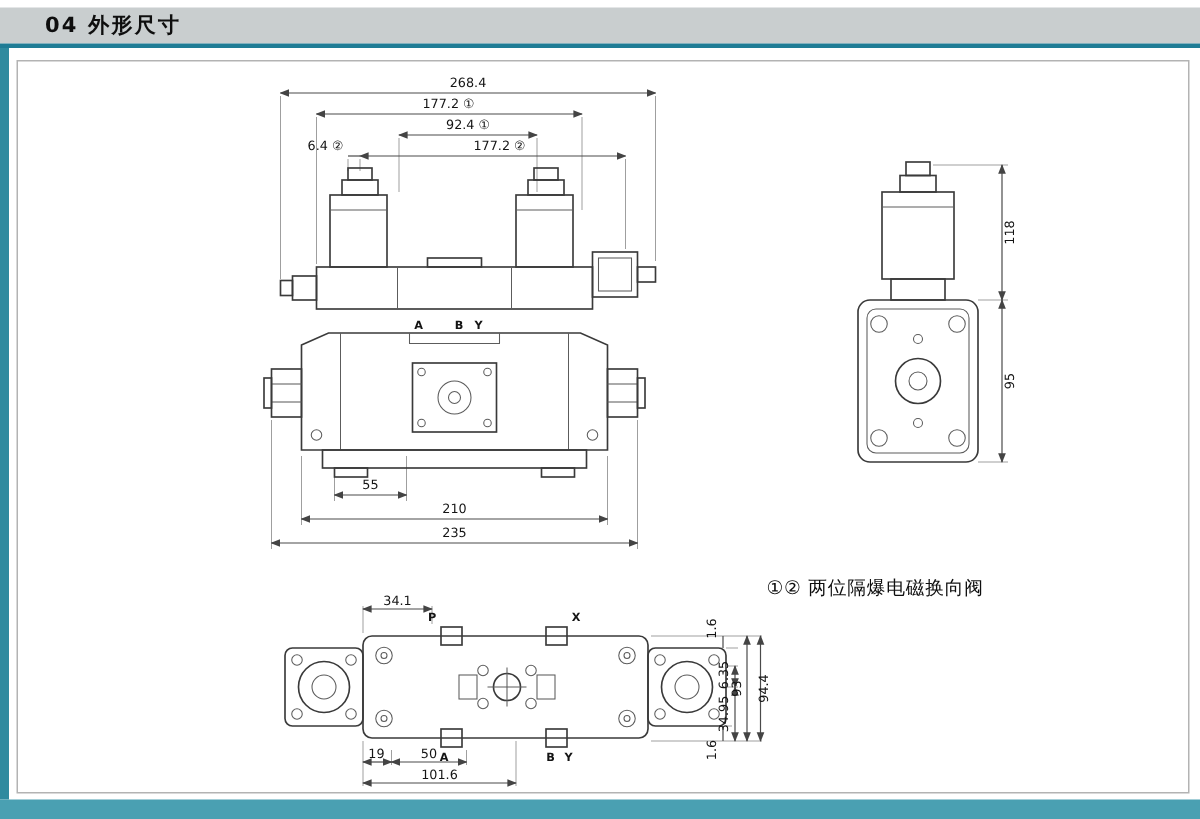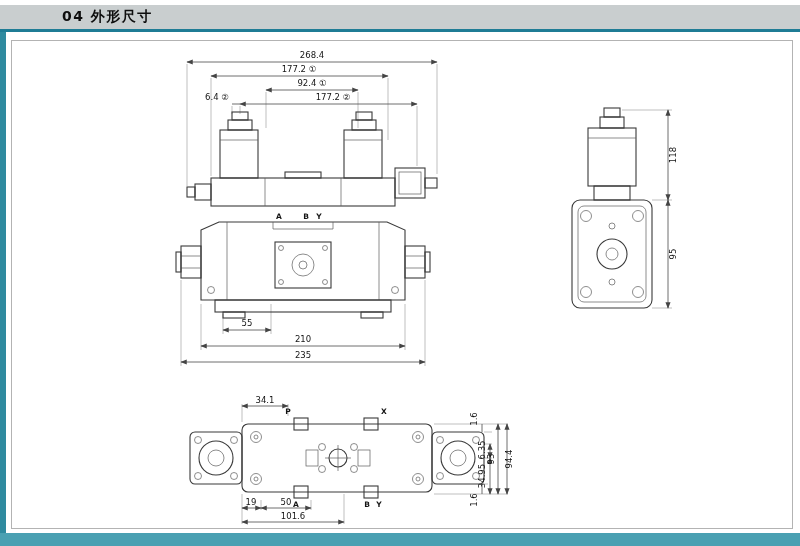--- a/index.html
+++ b/index.html
@@ -4,21 +4,21 @@
 <style>
   * { margin:0; padding:0; box-sizing:border-box; }
   html,body { width:800px; height:546px; }
   body {
     position:relative; overflow:hidden; background:#ffffff;
     font-family:"DejaVu Sans","Liberation Sans",sans-serif; color:#141414;
   }
   .page { position:absolute; inset:0; background:#ffffff; }
   .header-strip {
     position:absolute; top:5px; left:0; right:0; height:24px;
-    background:#c9cecf; display:flex; align-items:center;padding-left:32px;
+    background:#c9cecf; display:flex; align-items:center;
   }
   .header-text { margin-left:30px; font-size:14px; font-weight:bold; letter-spacing:1.5px; color:#0e0e0e; }
   .header-rule { position:absolute; top:29px; left:0; right:0; height:3px; background:#1f7c95; }
   .left-bar { position:absolute; top:32px; left:0; width:6px; height:501px; background:#2f8a9f; }
   .bottom-bar { position:absolute; left:0; right:0; bottom:0; height:13px; background:#4aa0b2; }
   .panel {
     position:absolute; left:11px; top:40px; right:7px; bottom:17px;
     background:#ffffff; border:1px solid #b3b3b3;
   }
   svg.drawing { position:absolute; overflow:visible; }
@@ -287,14 +287,15 @@
 
     <g>
       <text class="porttext" x="110" y="22">P</text>
       <text class="porttext" x="206" y="22">X</text>
       <text class="porttext" x="118" y="115">A</text>
       <text class="porttext" x="189" y="115">B</text>
       <text class="porttext" x="201" y="115">Y</text>
     </g>
   </svg>
 
+  <div class="note">①② 两位隔爆电磁换向阀</div>
 
 </div>
 
 </body></html>

